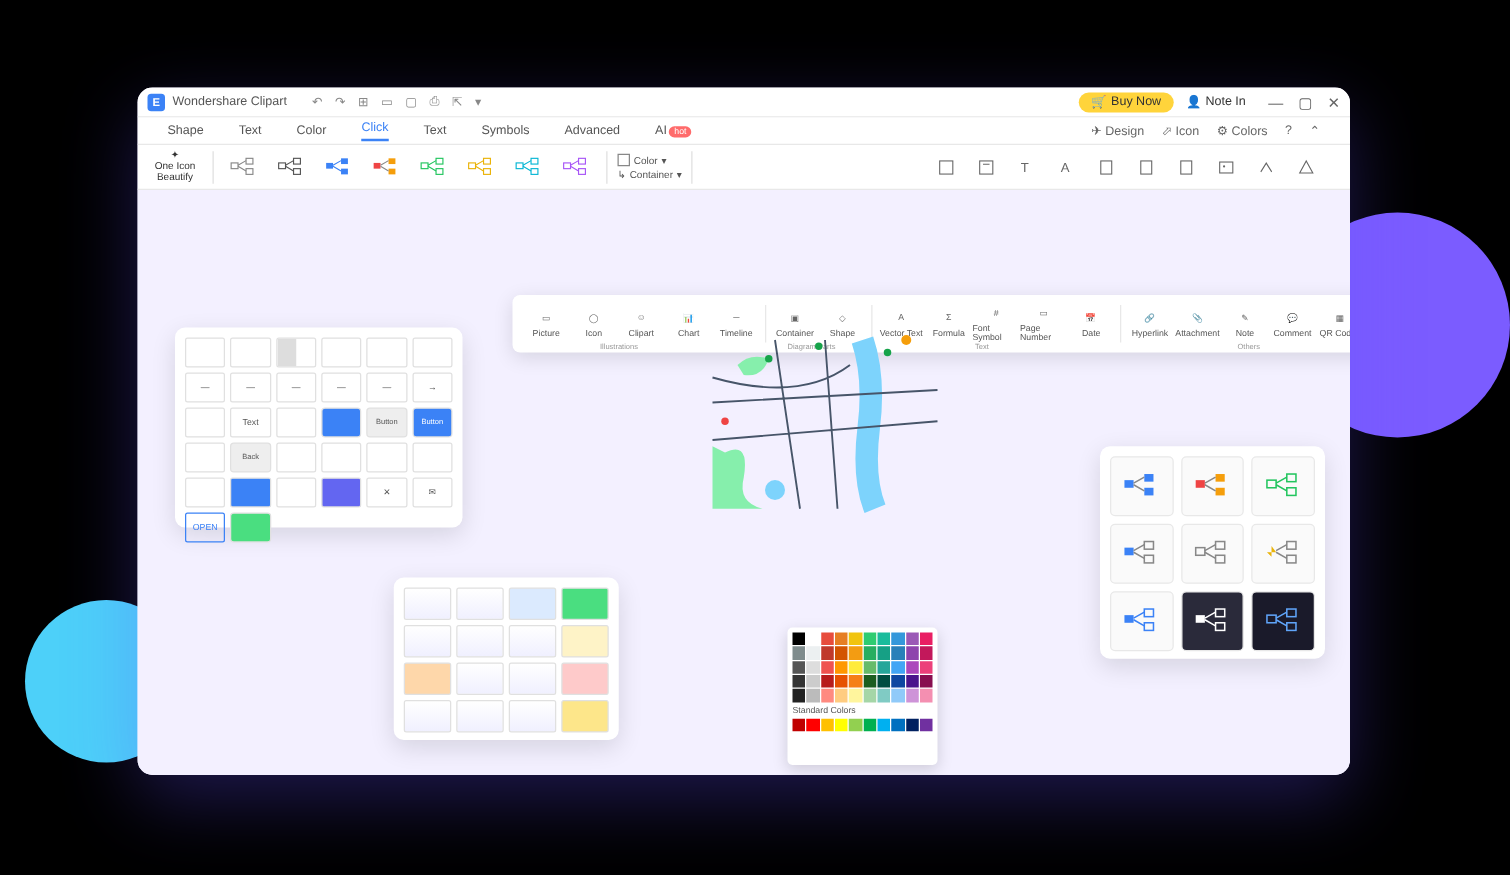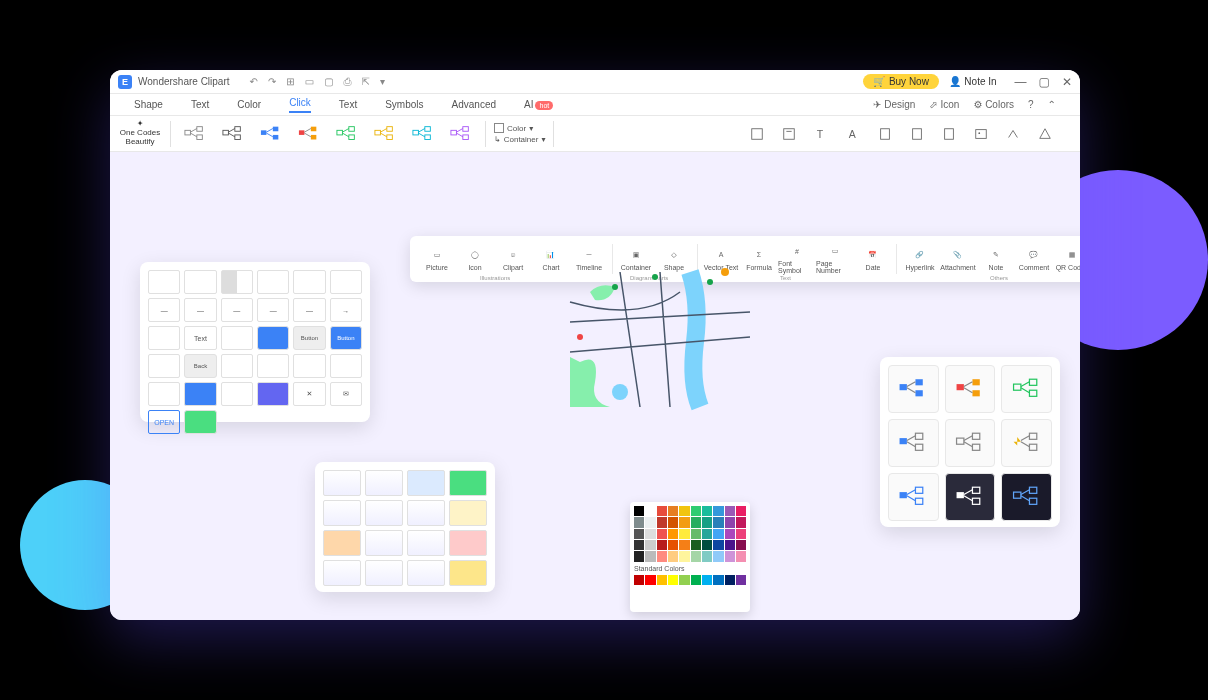--- a/index.html
+++ b/index.html
@@ -106,21 +106,21 @@
       <span>⬀ <span>Icon</span></span>
       <span>⚙ <span>Colors</span></span>
       <span>?</span>
       <span>⌃</span>
     </div>
   </div>
 
   <div class="ribbon">
     <div class="beautify-btn">
       <span>✦</span>
-      <span>One Codes Beautify</span>
+      <span>One Icon Beautify</span>
     </div>
     <div class="ribbon-sep"></div>
     <div class="flowchart-btn">
         <svg class="fc-svg" viewBox="0 0 24 18">
           <rect x="1" y="5" width="6" height="5" fill="none" stroke="#888"></rect>
           <rect x="14" y="1" width="6" height="5" fill="none" stroke="#888"></rect>
           <rect x="14" y="10" width="6" height="5" fill="none" stroke="#888"></rect>
           <path d="M7 7 L14 3 M7 8 L14 12" stroke="#888" fill="none"></path>
         </svg>
       </div>

